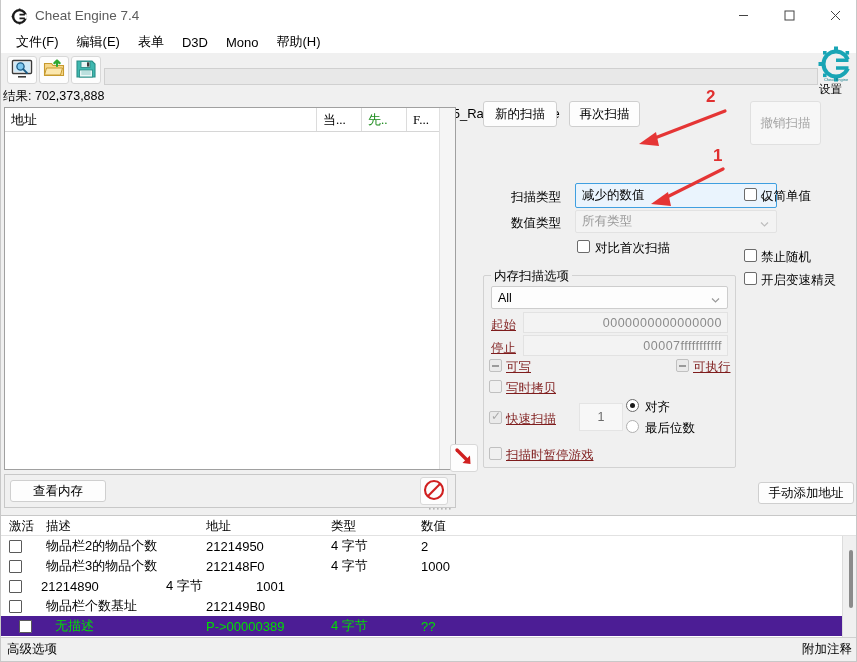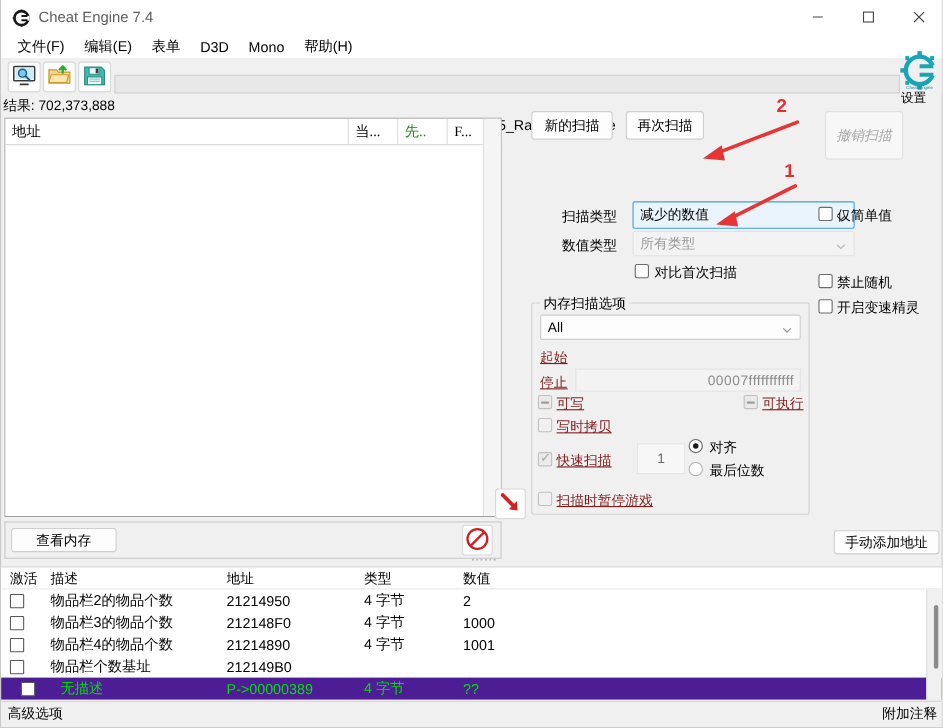--- a/index.html
+++ b/index.html
@@ -130,21 +130,21 @@
     display: flex; align-items: center; justify-content: center;
   }
   .grip {
     position: absolute; right: 3px; bottom: 2px; width: 24px; height: 5px;
   }
 
   
   .scanpanel { position: absolute; left: 460px; top: 95px; width: 397px; height: 400px; }
   .btn-newscan  { position: absolute; left: 22px;  top: 6px;  width: 74px; height: 26px; }
   .btn-nextscan { position: absolute; left: 108px; top: 6px;  width: 71px; height: 26px; }
-  .btn-undoscan { position: absolute; left: 289px; top: 6px;  width: 71px; height: 44px; font-style: italic; }
+  .btn-undoscan { position: absolute; left: 289px; top: 6px;  width: 71px; height: 44px; }
 
   .lbl { position: absolute; font-size: 12.5px; color: #000; white-space: nowrap; }
   .lbl.dim { color: #7f1d1d; text-decoration: underline; }
 
   .combo {
     position: absolute;
     background: #fdfdfd; border: 1px solid #cdcdcd; border-radius: 2px;
     display: flex; align-items: center;
     font-size: 12.5px; padding-left: 6px;
     white-space: nowrap; overflow: hidden;
@@ -435,20 +435,21 @@
     <div class="combo" style="left:30px; top:191px; width:237px; height:23px;">
       <span>All</span>
       <span class="chev">
         <svg width="9" height="9" viewBox="0 0 9 9">
             <path d="M1 3 L4.5 6.4 L8 3" fill="none" stroke="#9a9a9a" stroke-width="1.2"></path>
           </svg>
       </span>
     </div>
 
     <span class="lbl dim" style="left:30px; top:222px;">起始</span>
+    <div class="roinput" style="left:62px; top:217px; width:205px; height:21px;">0000000000000000</div>
 
     <span class="lbl dim" style="left:30px; top:245px;">停止</span>
     <div class="roinput" style="left:62px; top:240px; width:205px; height:21px;">00007fffffffffff</div>
 
     <div class="cbox indet" style="left:28px; top:264px;"></div>
     <span class="lbl dim" style="left:45px; top:264px;">可写</span>
 
     <div class="cbox indet" style="left:215px; top:264px;"></div>
     <span class="lbl dim" style="left:232px; top:264px;">可执行</span>
 
@@ -515,21 +516,20 @@
       <div class="c-desc at-desc">物品栏3的物品个数</div>
       <div class="c-addr at-addr">212148F0</div>
       <div class="c-type at-type">4 字节</div>
       <div class="c-val at-val">1000</div>
     </div>
 
     <div class="at-row">
       <div class="c-act">
           <span class="row-cb"></span>
         </div>
-      <div class="c-desc at-desc">物品栏4的物品个数</div>
       <div class="c-addr at-addr">21214890</div>
       <div class="c-type at-type">4 字节</div>
       <div class="c-val at-val">1001</div>
     </div>
 
     <div class="at-row">
       <div class="c-act">
           <span class="row-cb"></span>
         </div>
       <div class="c-desc at-desc">物品栏个数基址</div>

